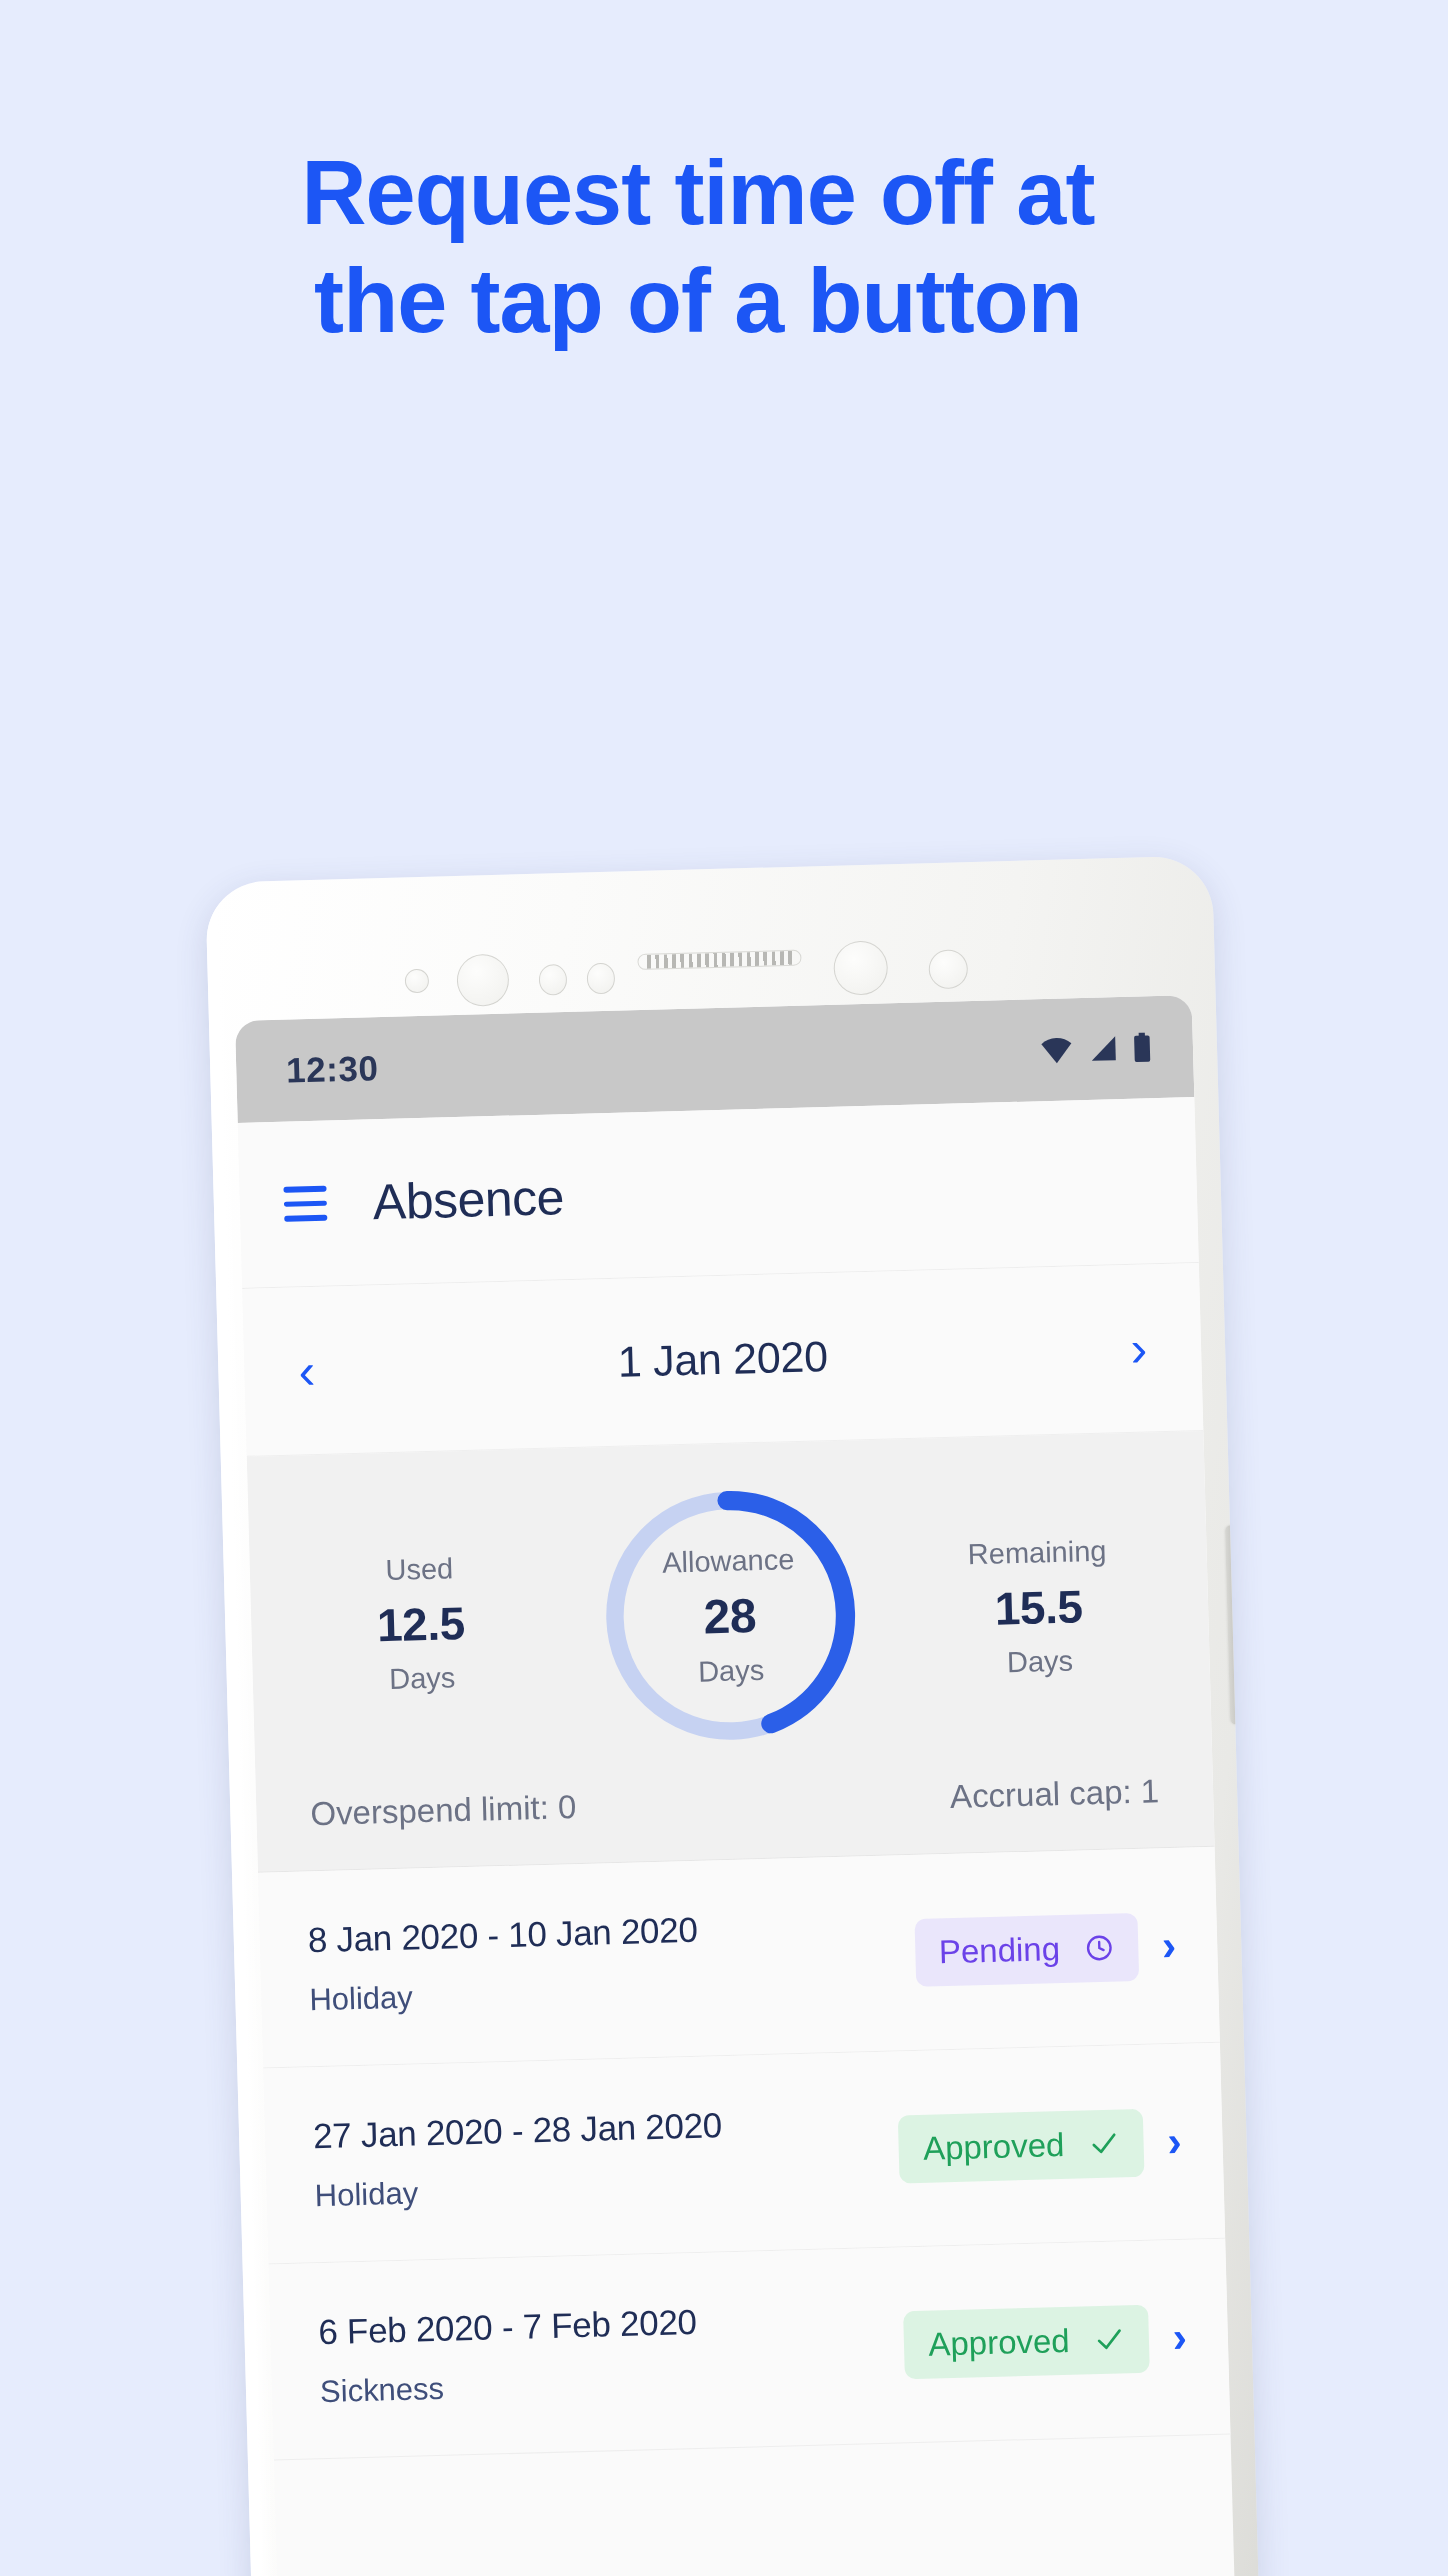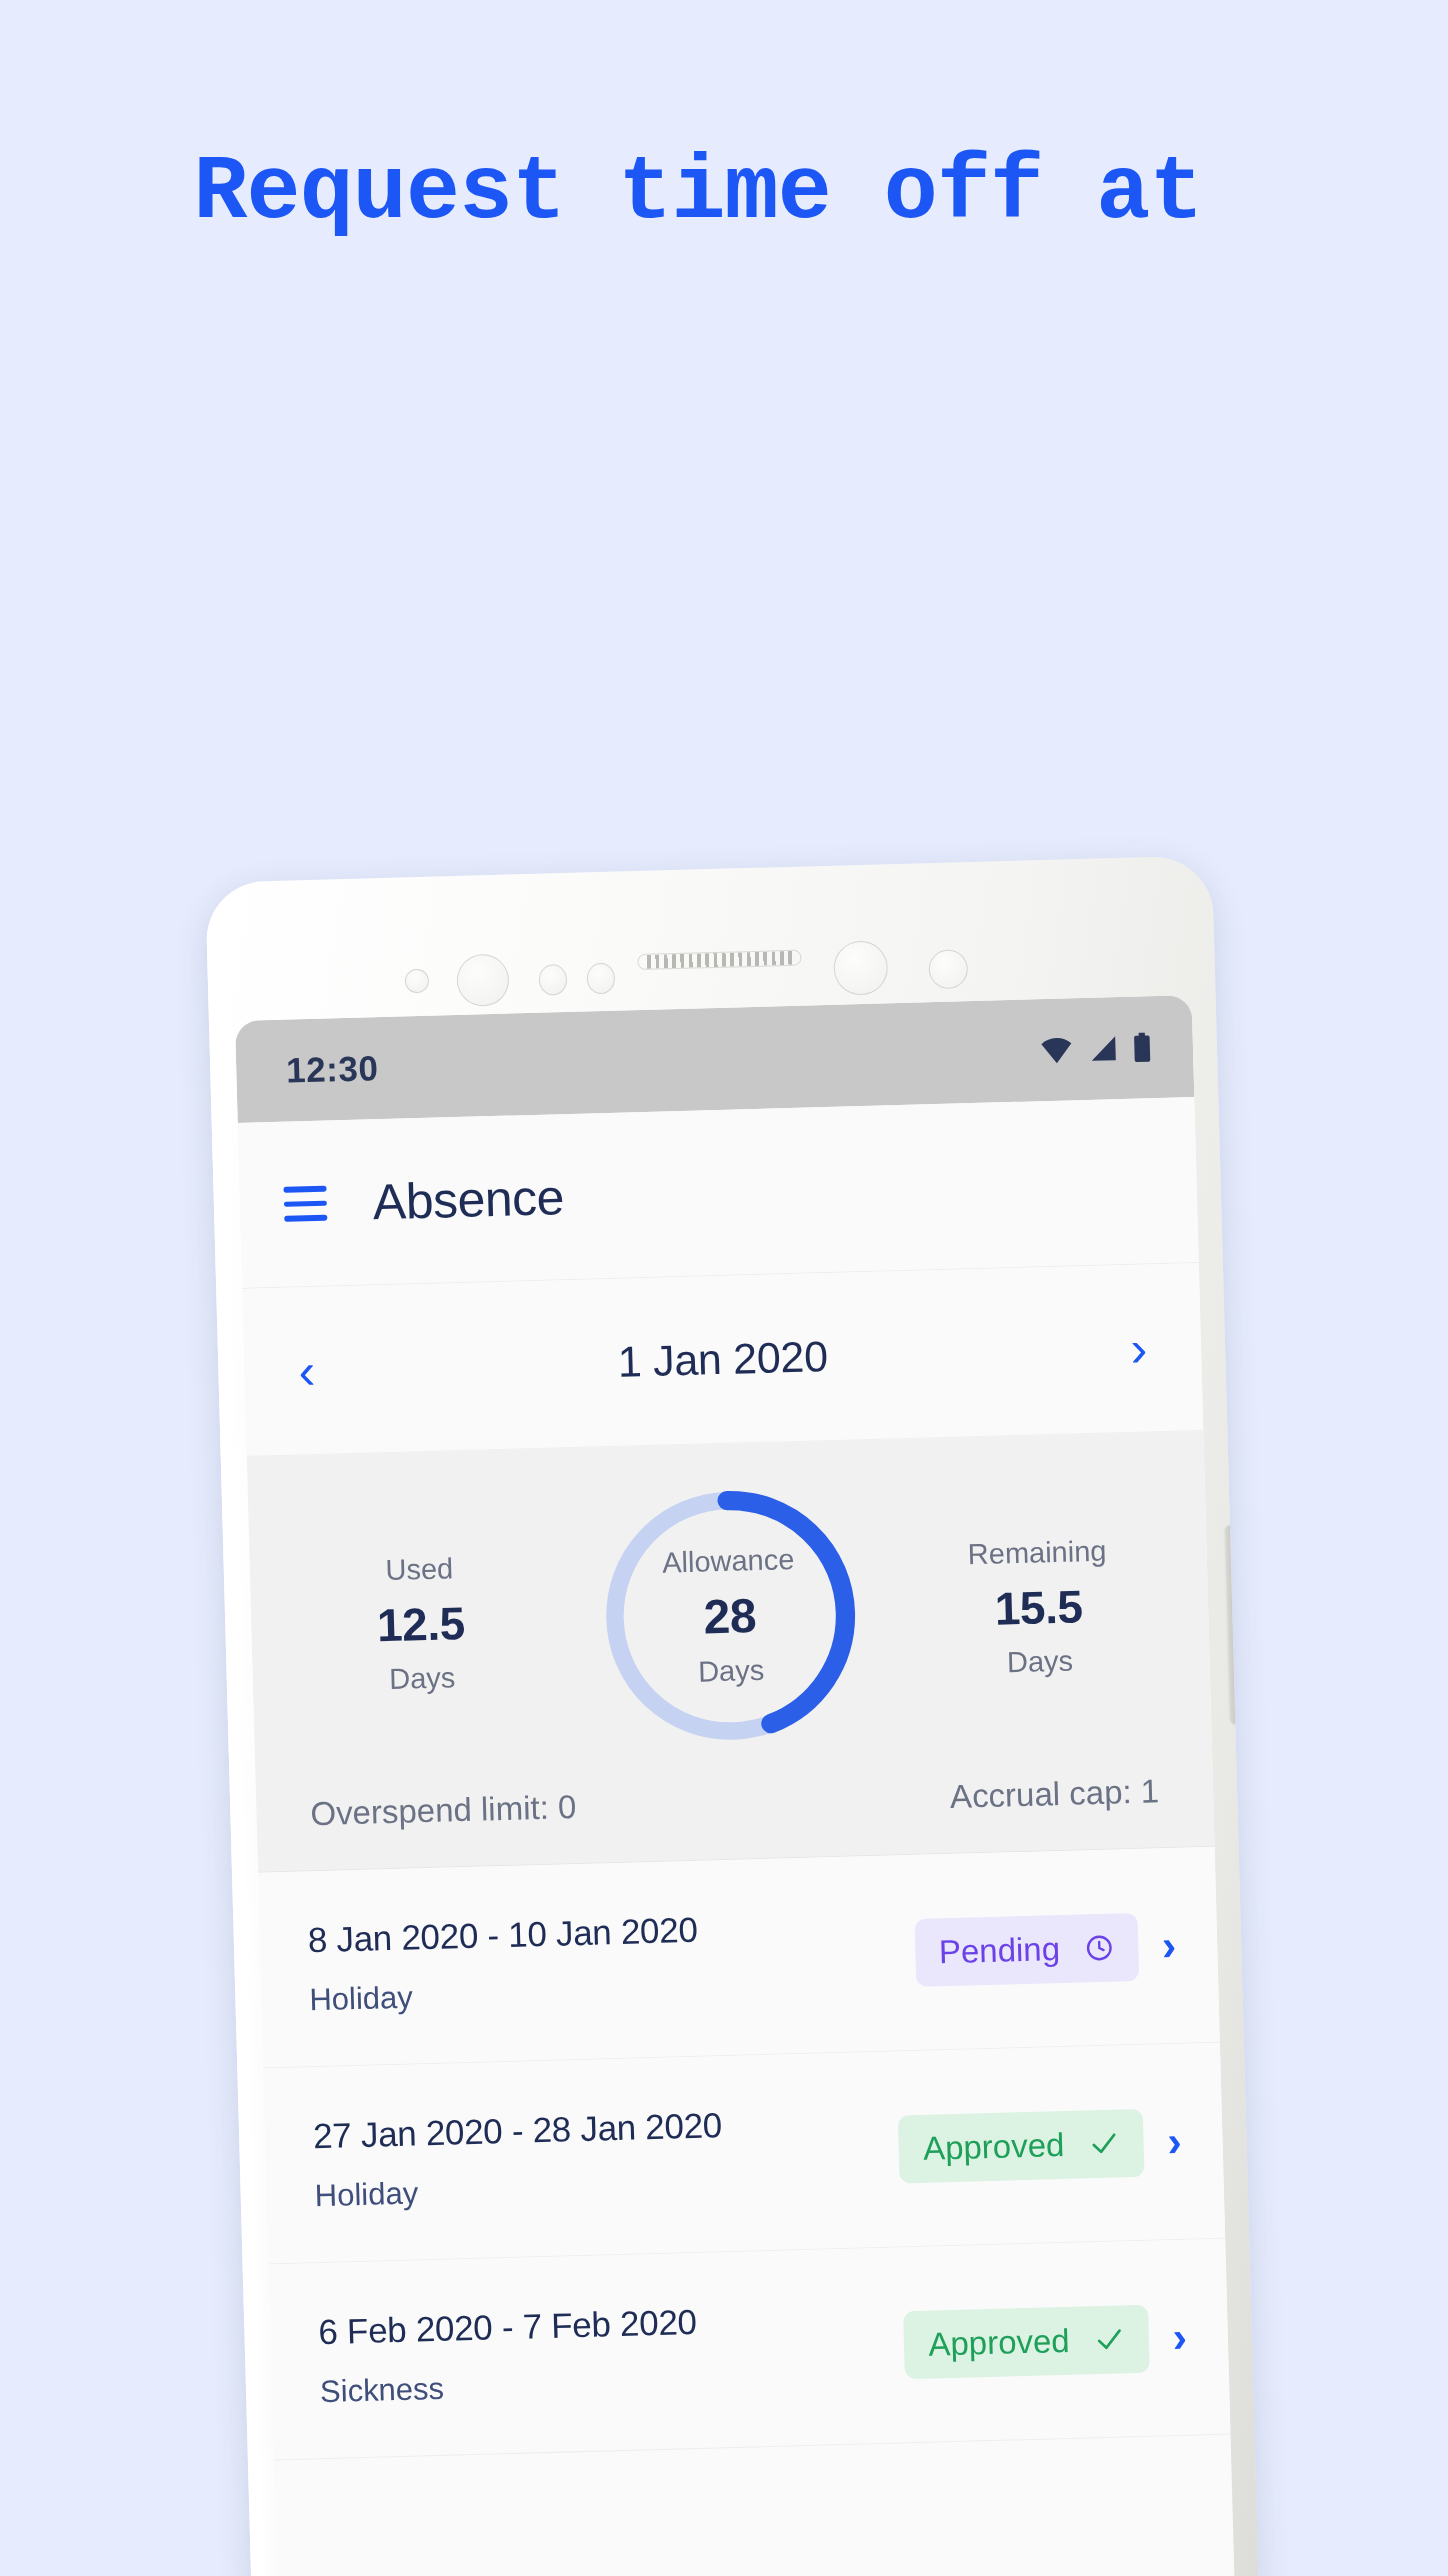--- a/index.html
+++ b/index.html
@@ -13,21 +13,20 @@
   
   .headline {
     position:absolute;
     top:139px; left:0; width:1396px;
     text-align:center;
     color:#1C56F5;
     font-size:90px;
     font-weight:700;
     line-height:1.2;
     letter-spacing:-0.9px;
-    font-family:Liberation Mono, monospace;
   }
   .headline .line { display:block; }
 
   
   .phone {
     position:absolute;
     left:205px;
     top:869px;
     width:1016px;
     height:1756px;
@@ -184,20 +183,21 @@
   .req-chev{ color:#1C56F5; font-size:43px; font-weight:700; line-height:1; }
 
   .clock-glyph{ width:30px; height:30px; }
   .tick-glyph{ width:31px; height:31px; }
 </style>
 </head>
 <body>
 
 <div class="headline">
   <span class="line">Request time off at</span>
+  <span class="line">the tap of a button</span>
 </div>
 
 <div class="phone">
   <div class="phone-body">
 
     <div class="sensor-bar">
       <div class="sensor" style="left:197px;top:92px;width:24px;height:24px;"></div>
       <div class="sensor" style="left:249px;top:79px;width:52px;height:52px;"></div>
       <div class="sensor" style="left:331px;top:91px;width:28px;height:31px;"></div>
       <div class="sensor" style="left:379px;top:91px;width:28px;height:31px;"></div>

